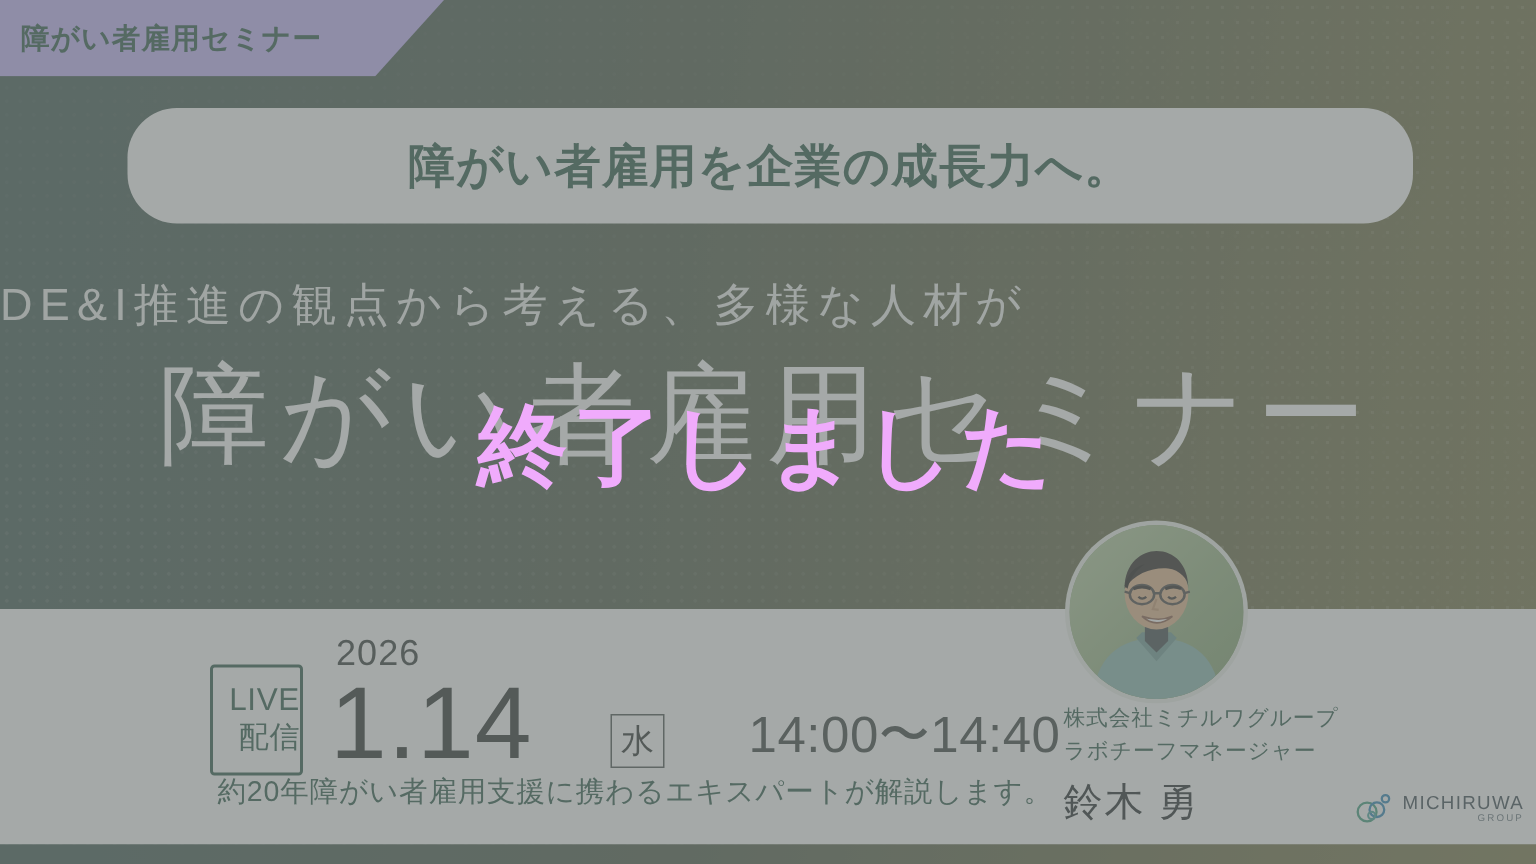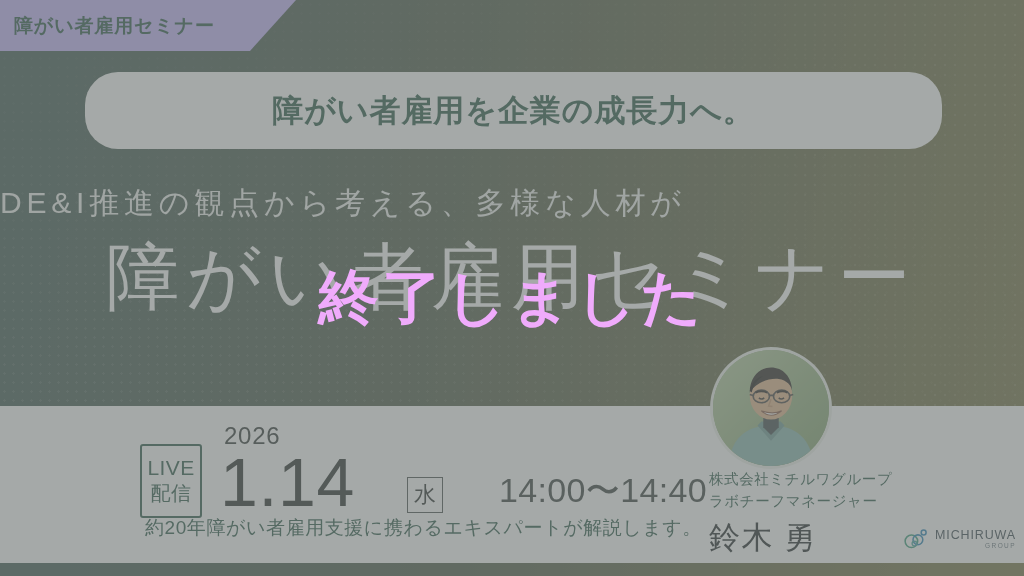--- a/index.html
+++ b/index.html
@@ -164,21 +164,21 @@
     align-items: flex-end;
     z-index: 5;
   }
   .live-badge {
     width: 62px;
     height: 74px;
     border: 2px solid #2f5b4b;
     border-radius: 3px;
     display: flex;
     flex-direction: column;
-    align-items: center;
+    align-items: flex-end;
     justify-content: center;
     margin-right: 18px;
   }
   .live-badge-top {
     color: #2f5b4b;
     font-size: 21px;
     font-weight: 500;
     letter-spacing: .02em;
     line-height: 1.18;
   }
@@ -259,21 +259,21 @@
   .speaker-role {
     color: #2f5b4b;
     font-size: 14.5px;
     font-weight: 500;
     letter-spacing: .04em;
     line-height: 1.55;
     white-space: nowrap;
   }
   .speaker-name {
     color: #22292a;
-    font-size: 31px;
+    font-size: 26px;
     font-weight: 500;
     letter-spacing: .05em;
     margin-top: 4px;
     white-space: nowrap;
   }
 
   
   .brand-logo {
     position: absolute;
     left: 903px;

